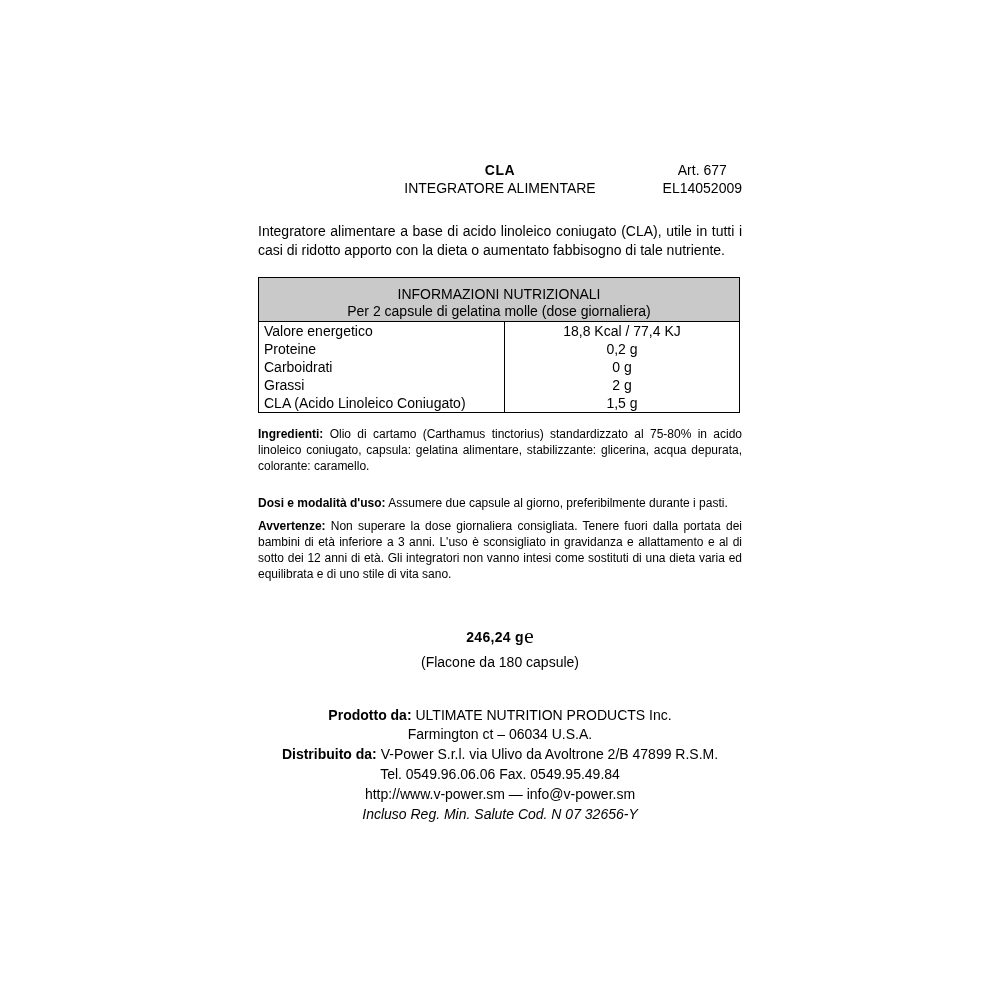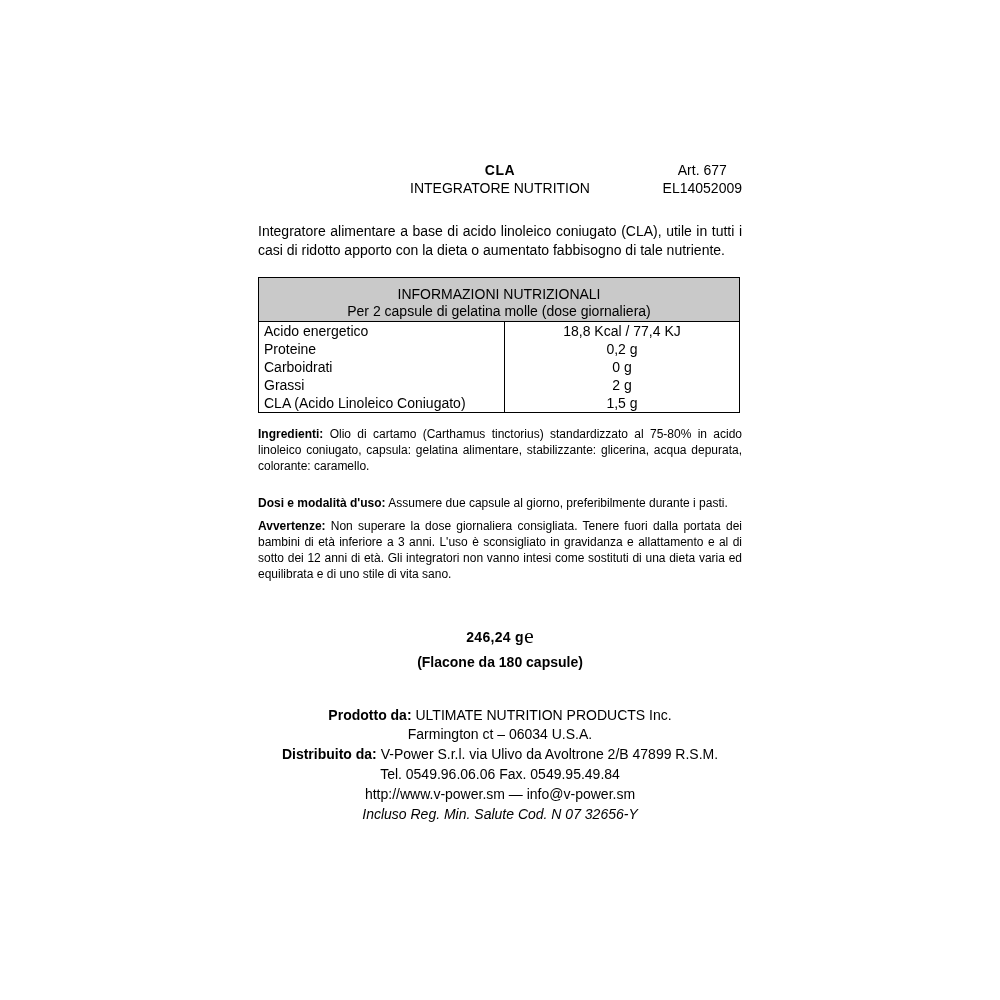--- a/index.html
+++ b/index.html
@@ -119,61 +119,60 @@
   }
   .qty-e {
     font-size: 22px;
     font-weight: normal;
     font-family: "Liberation Serif", serif;
     vertical-align: -1px;
   }
   .qty-sub {
     margin-top: 5px;
     font-size: 14px;
-    font-weight: bold;
   }
 
   
   .footer {
     margin-top: 36px;
     text-align: center;
     font-size: 14px;
     line-height: 1.42;
   }
   .footer .italic { font-style: italic; }
 </style>
 </head>
 <body>
 
 <div class="label">
   <div class="content">
 
     <div class="header">
       <div class="header-center">
         <div class="product-name">CLA</div>
-        <div class="product-subtitle">INTEGRATORE NUTRITION</div>
+        <div class="product-subtitle">INTEGRATORE ALIMENTARE</div>
       </div>
       <div class="header-right">
         <div>Art. 677</div>
         <div>EL14052009</div>
       </div>
     </div>
 
     <div class="intro">Integratore alimentare a base di acido linoleico coniugato (CLA), utile in tutti i casi di ridotto apporto con la dieta o aumentato fabbisogno di tale nutriente.</div>
 
     <table class="nutri-table">
       <tbody>
         <tr>
           <td class="head-cell" colspan="2">
             <div class="nutri-title">INFORMAZIONI NUTRIZIONALI</div>
             <div class="nutri-sub">Per 2 capsule di gelatina molle (dose giornaliera)</div>
           </td>
         </tr>
         <tr>
-          <td class="k">Acido energetico</td>
+          <td class="k">Valore energetico</td>
           <td class="v">18,8 Kcal / 77,4 KJ</td>
         </tr>
         <tr>
           <td class="k">Proteine</td>
           <td class="v">0,2 g</td>
         </tr>
         <tr>
           <td class="k">Carboidrati</td>
           <td class="v">0 g</td>
         </tr>

